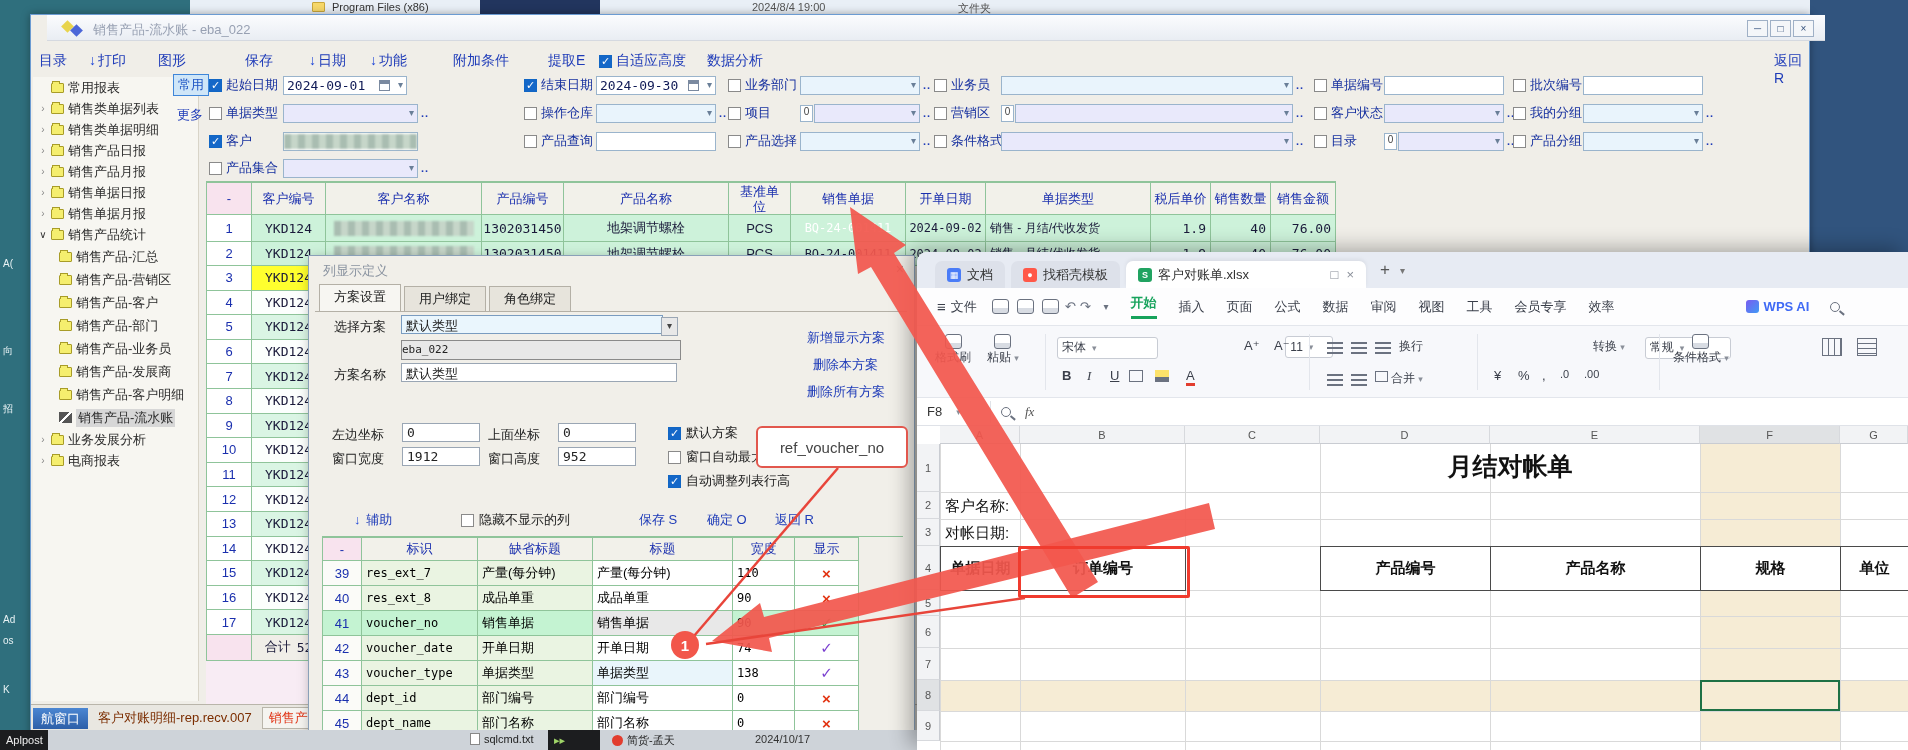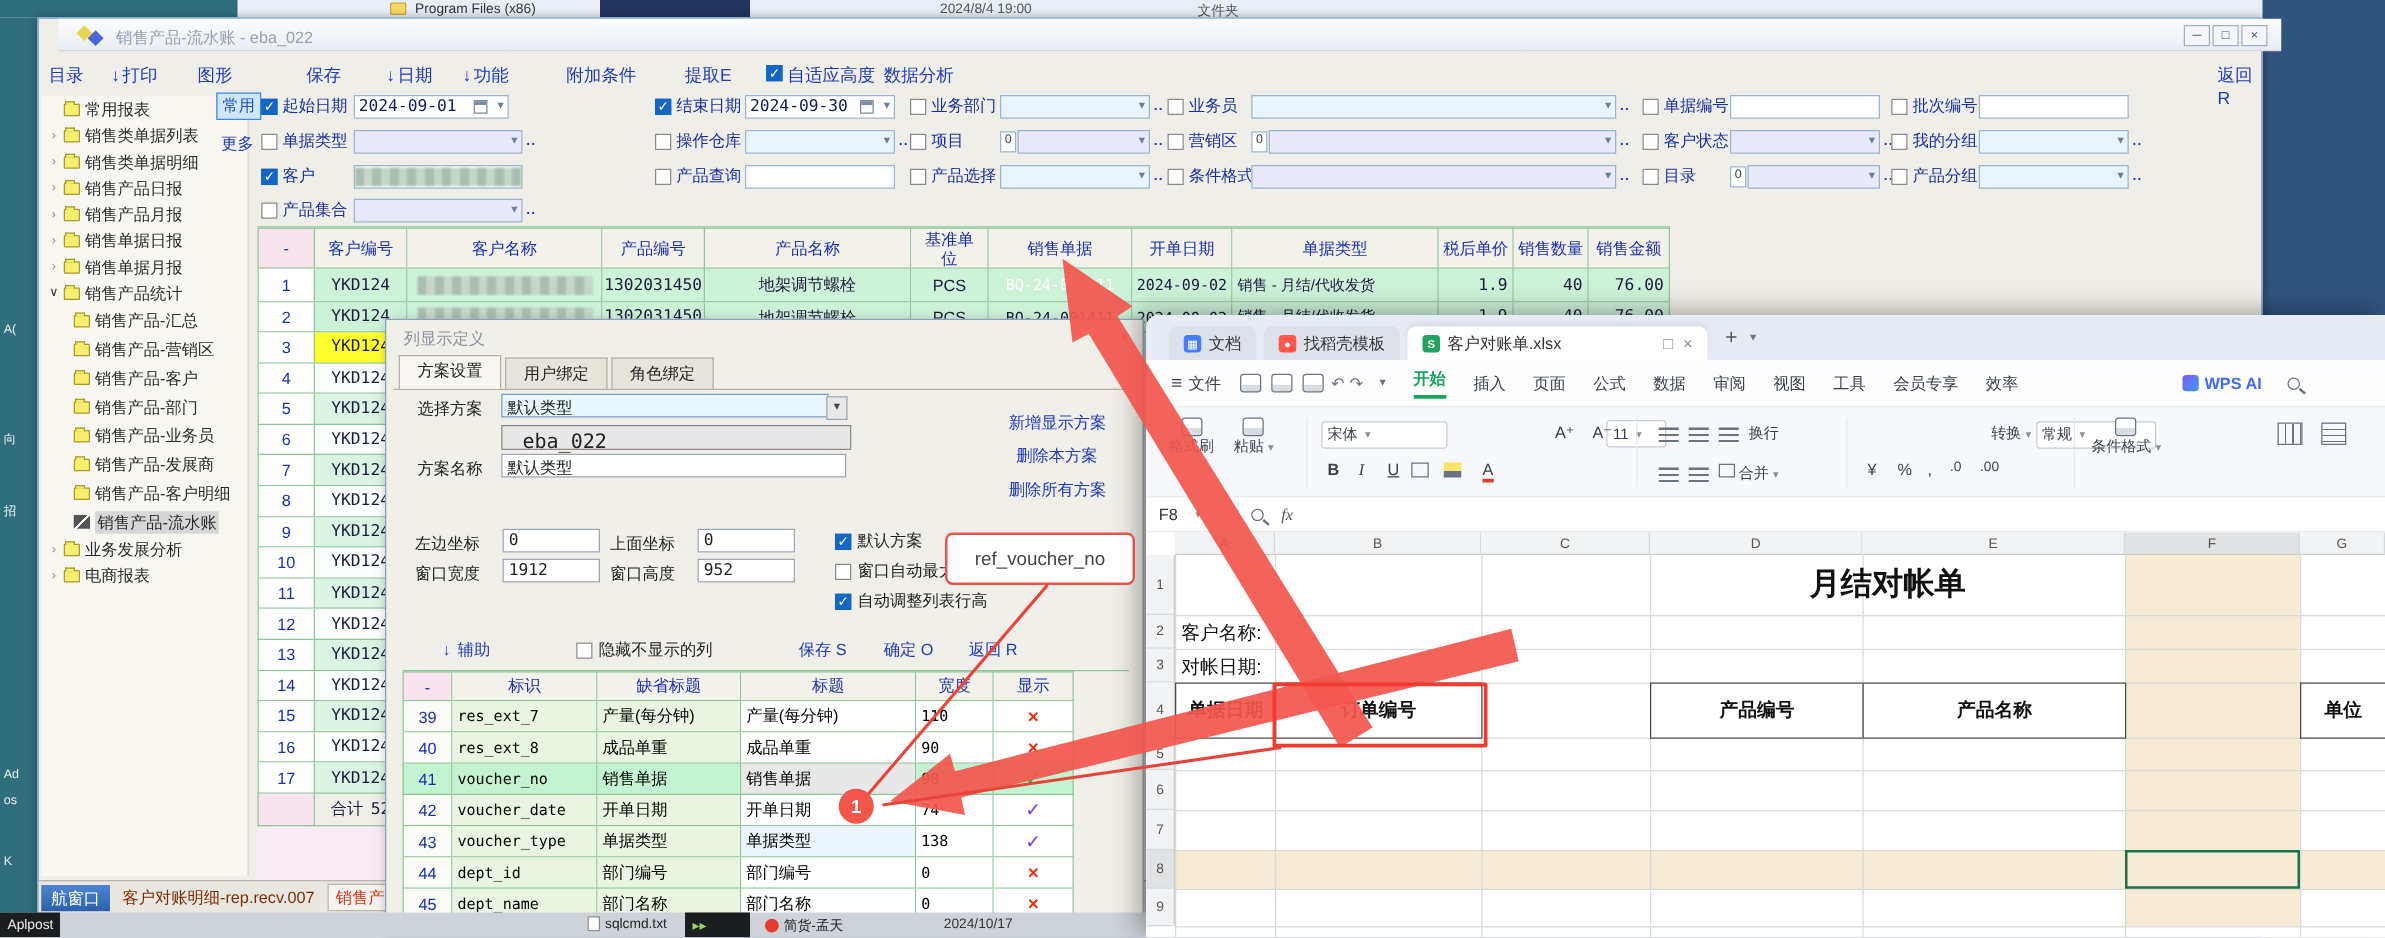--- a/index.html
+++ b/index.html
@@ -81,21 +81,21 @@
 .dlg{position:absolute;left:308px;top:255px;width:607px;height:495px;background:#f1efe9;border:1px solid #8aa0b8;box-shadow:3px 4px 12px rgba(0,0,0,.35);font-size:13px}
 .dlg .dtitle{position:absolute;left:14px;top:6px;color:#8a93a0;font-size:13px}
 .dlg .dclose{position:absolute;right:10px;top:5px;color:#777;font-size:14px}
 .dtab{position:absolute;top:30px;height:25px;line-height:24px;padding:0 14px;border:1px solid #b4b0a6;border-bottom:none;background:#e7e4dc;color:#222}
 .dtab.act{background:#f7f6f2;height:27px;top:28px;z-index:2}
 .dtabline{position:absolute;left:6px;top:55px;width:592px;height:1px;background:#b4b0a6}
 .dlab{position:absolute;color:#222}
 .dinp{position:absolute;height:19px;border:1px solid #9aa6b4;background:#fff;font-size:13px;color:#222;padding:1px 4px;font-family:"DejaVu Sans Mono",monospace}
 .dcombo{position:absolute;height:19px;border:1px solid #7a9cc0;background:#eaf6fd;color:#222;padding:1px 4px}
 .dcombo::after{content:"▾";position:absolute;right:-16px;top:1px;width:15px;height:17px;border:1px solid #9aa6b4;background:#e8e8e8;color:#444;text-align:center;font-size:10px;line-height:16px}
-.dro{position:absolute;height:20px;border:1px solid #8a8a8a;background:#e8e8e8;color:#222;padding:2px 16px;font-family:"DejaVu Sans Mono",monospace;font-size:16px}
+.dro{position:absolute;height:20px;border:1px solid #8a8a8a;background:#e8e8e8;color:#222;padding:2px 0;font-family:"DejaVu Sans Mono",monospace;font-size:11px}
 .dlink{position:absolute;color:#1e3bb8}
 .dact{position:absolute;color:#1e3bb8}
 .dt{position:absolute;left:13px;top:280px;width:581px}
 .dtr{display:flex;height:25px}
 .dth{background:#f2f1ea;color:#1a2fae;border:1px solid #8fc49a;border-left:none;display:flex;align-items:center;justify-content:center}
 .dth.first{border-left:1px solid #8fc49a;background:#f8e3ee}
 .dtc{border-right:1px solid #8fc49a;border-bottom:1px solid #8fc49a;display:flex;align-items:center;padding-left:4px;overflow:hidden;white-space:nowrap;background:#fff}
 .dtc.first{border-left:1px solid #8fc49a;justify-content:center;padding-left:0;color:#1a2fae;background:#fbfbf8}
 .dtc.gn{background:#eaf4e2}
 .cw0{width:40px}.cw1{width:116px}.cw2{width:115px}.cw3{width:140px}.cw4{width:62px}.cw5{width:64px}
@@ -177,21 +177,21 @@
 
     <div class="erp-toolbar">
       <span class="ti2" style="left:8px">目录</span>
       <span class="ti2" style="left:58px"><span class="darr">↓</span><span>打印</span></span>
       <span class="ti2" style="left:127px">图形</span>
       <span class="ti2" style="left:214px">保存</span>
       <span class="ti2" style="left:278px"><span class="darr">↓</span><span>日期</span></span>
       <span class="ti2" style="left:339px"><span class="darr">↓</span><span>功能</span></span>
       <span class="ti2" style="left:422px">附加条件</span>
       <span class="ti2" style="left:517px">提取E</span>
-      <span class="ti2" style="left:582px;display:flex;">
+      <span class="ti2" style="left:568px;display:flex;align-items:center">
           <span class="cb on"></span>
           <span style="margin-left:4px">自适应高度</span>
         </span>
       <span class="ti2" style="left:676px">数据分析</span>
       <span class="ti2" style="left:1743px">返回R</span>
     </div>
 
     <div class="erp-side">
       <div class="ti">
           <span class="texp"></span>
@@ -735,21 +735,21 @@
       <span class="abs rbtn" style="left:264px;top:42px;border-bottom:3px solid #e23d2e">A</span>
       <div class="vsep" style="left:392px"></div>
       <span class="alico abs" style="left:406px;top:16px"></span>
       <span class="alico abs" style="left:430px;top:16px"></span>
       <span class="alico abs" style="left:454px;top:16px"></span>
       <span class="abs" style="left:482px;top:12px"><span>换行</span></span>
       <span class="alico abs" style="left:406px;top:48px"></span>
       <span class="alico abs" style="left:430px;top:48px"></span>
       <span class="abs" style="left:458px;top:44px"><span style="display:inline-block;width:13px;height:11px;border:1.5px solid #6b7280;margin-right:3px"></span><span>合并</span> <span style="font-size:9px;color:#8a8f99">▾</span></span>
       <div class="vsep" style="left:560px"></div>
-      <span class="rcombo abs" style="left:556px;top:10px;width:96px">
+      <span class="rcombo abs" style="left:572px;top:10px;width:86px">
           <span>常规</span>
         </span>
       <span class="abs rbtn" style="left:572px;top:42px">¥</span>
       <span class="abs rbtn" style="left:596px;top:42px">%</span>
       <span class="abs rbtn" style="left:620px;top:42px">,</span>
       <span class="abs rbtn" style="left:638px;top:42px;font-size:11px">.0</span>
       <span class="abs rbtn" style="left:662px;top:42px;font-size:11px">.00</span>
       <span class="abs" style="left:676px;top:12px"><span>转换</span> <span style="font-size:9px;color:#8a8f99">▾</span></span>
       <div class="vsep" style="left:742px"></div>
       <div class="abs" style="left:756px;top:8px;text-align:left">
@@ -809,20 +809,21 @@
       <div class="rhdr" style="top:254px;height:31px;background:#e0e2e4">8</div>
       <div class="rhdr" style="top:285px;height:30px">9</div>
 
       <div class="abs" style="left:403px;top:24px;width:380px;text-align:center;font-size:25px;font-weight:bold;color:#111;font-family:'DejaVu Serif',serif">月结对帐单</div>
       <div class="abs" style="left:28px;top:71px;font-size:15px;color:#111">客户名称:</div>
       <div class="abs" style="left:28px;top:98px;font-size:15px;color:#111">对帐日期:</div>
       <div class="shcell" style="left:23px;top:120px;width:81px;height:45px">单据日期</div>
       <div class="shcell" style="left:103px;top:120px;width:166px;height:45px">订单编号</div>
       <div class="shcell" style="left:403px;top:120px;width:171px;height:45px">产品编号</div>
       <div class="shcell" style="left:573px;top:120px;width:211px;height:45px">产品名称</div>
+      <div class="shcell" style="left:783px;top:120px;width:141px;height:45px">规格</div>
       <div class="shcell" style="left:923px;top:120px;width:68px;height:45px;border-right:none">单位</div>
 
       <div class="abs" style="left:783px;top:254px;width:140px;height:31px;border:2px solid #1e7145"></div>
     </div>
   </div>
 
   <svg class="overlay" viewBox="0 0 1908 750">
     <polygon points="850,207 906,245 894,253 1098,582 1072,598 871,267 858,274" fill="#f2574d" opacity="0.93"></polygon>
     <polygon points="712,641 760,603 764,617 1209,503 1215,529 769,638 772,652" fill="#f2574d" opacity="0.93"></polygon>
     <line x1="838" y1="468" x2="694" y2="636" stroke="#e8453a" stroke-width="2.5"></line>

